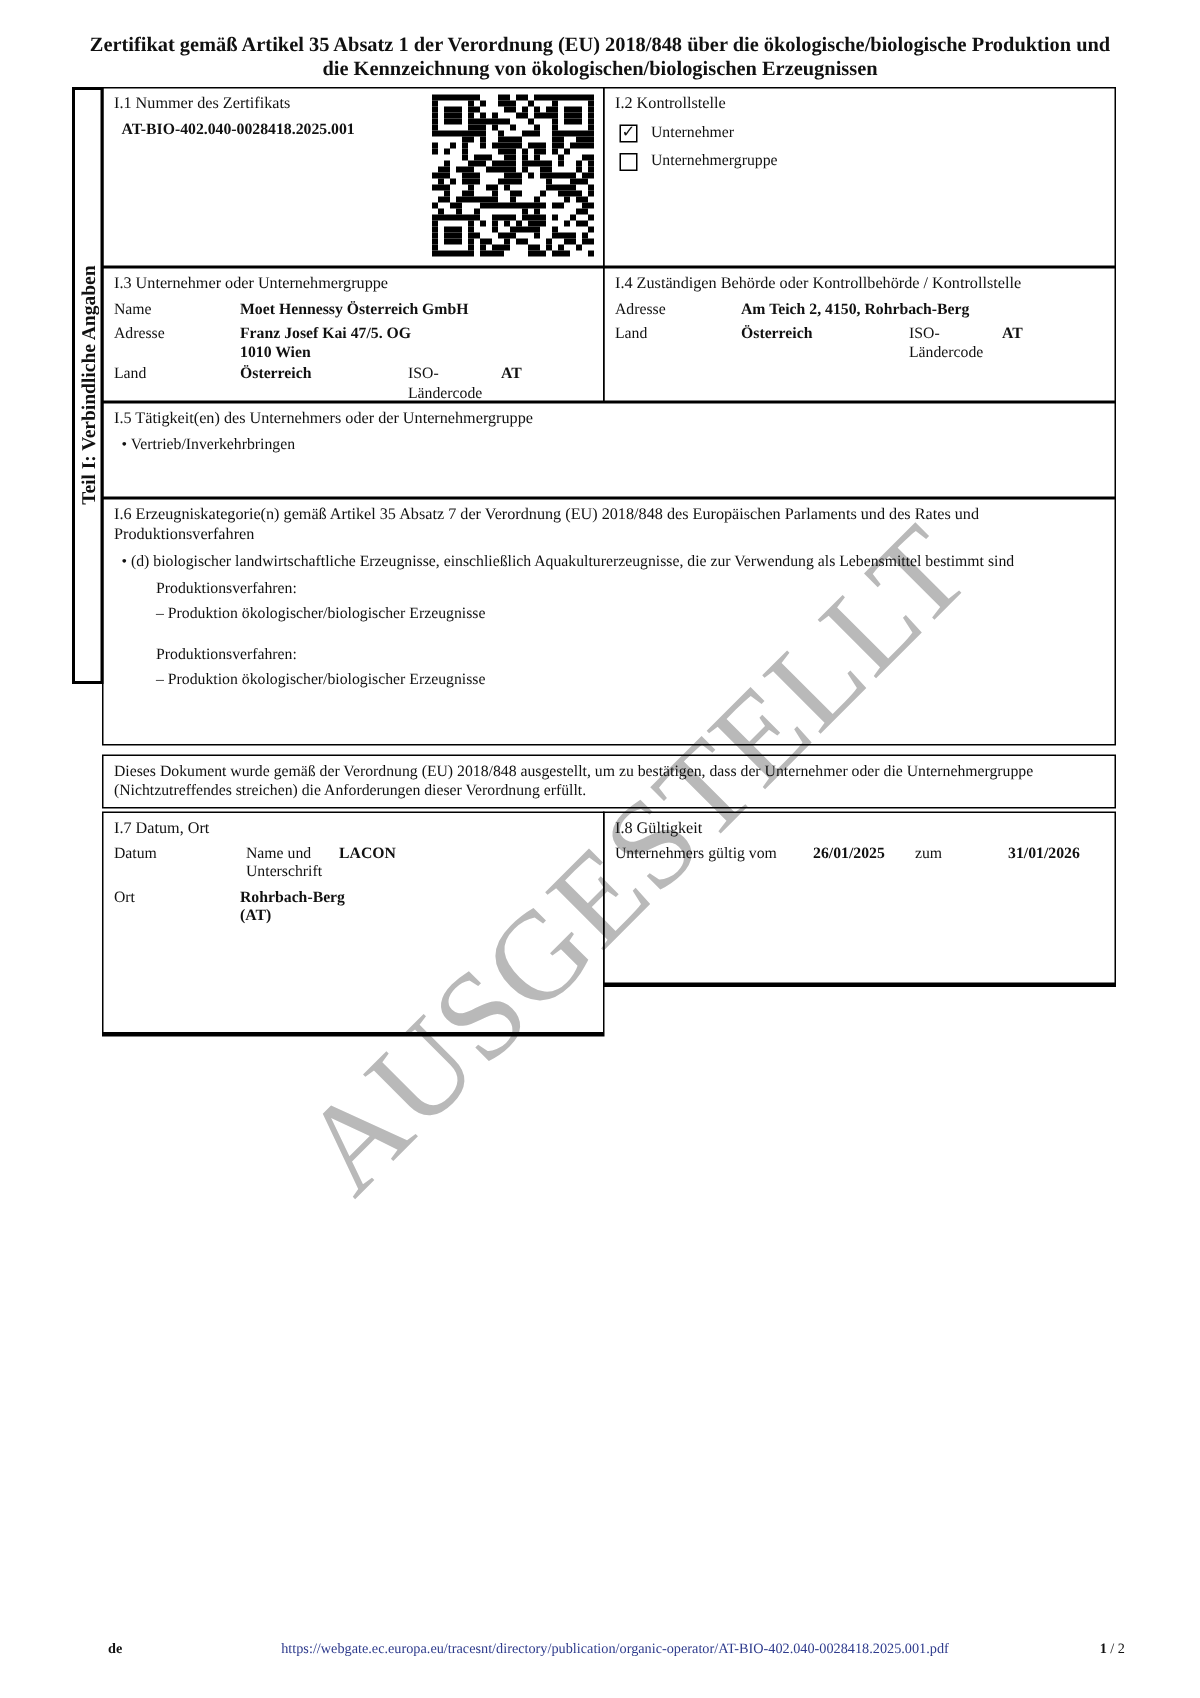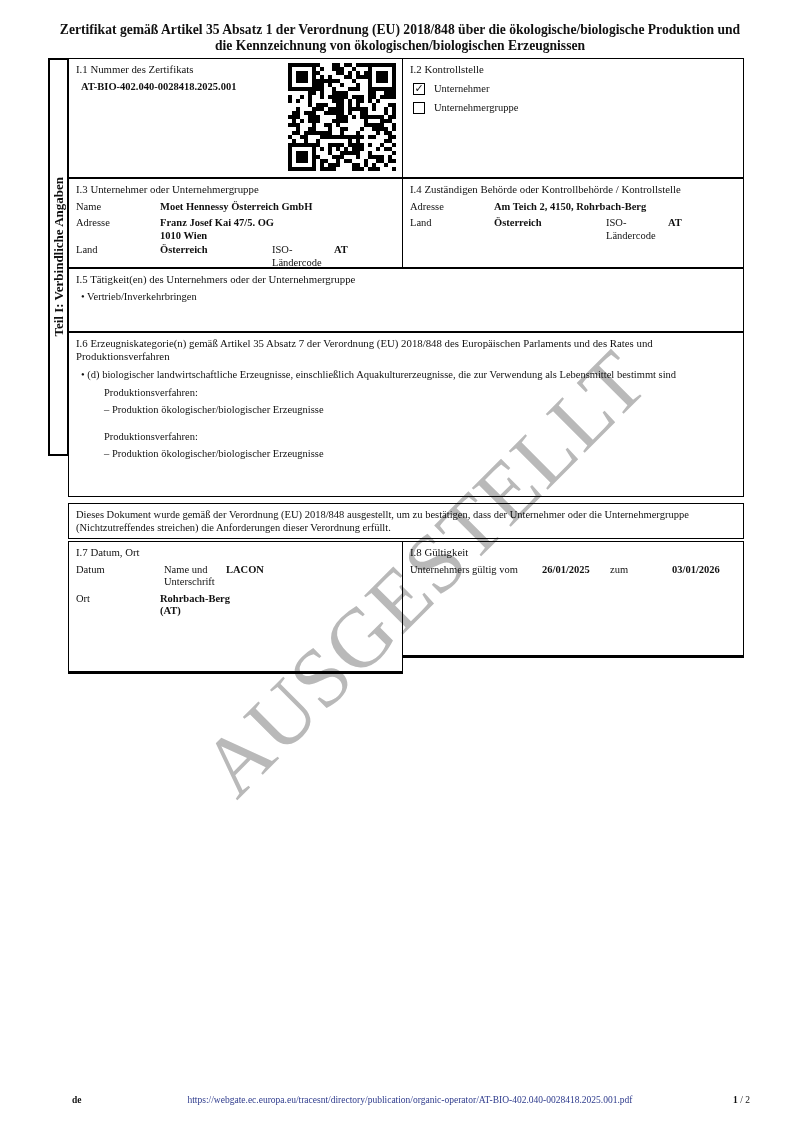--- a/index.html
+++ b/index.html
@@ -544,39 +544,39 @@
     <div style="margin-top:14px;">
       <div class="cat-sub">Produktionsverfahren:</div>
       <div class="cat-sub">– Produktion ökologischer/biologischer Erzeugnisse</div>
     </div>
   </div>
 
   <div class="cell" style="left:68px;top:503px;width:676px;height:36px;padding-top:5px;font-family:Liberation Serif, serif;">
     <div>Dieses Dokument wurde gemäß der Verordnung (EU) 2018/848 ausgestellt, um zu bestätigen, dass der Unternehmer oder die Unternehmergruppe (Nichtzutreffendes streichen) die Anforderungen dieser Verordnung erfüllt.</div>
   </div>
 
-  <div class="cell" style="left:68px;top:541px;width:335px;height:133px;border-bottom-width:3px;">
+  <div class="cell" style="left:68px;top:541px;width:335px;height:150px;border-bottom-width:3px;">
     <div class="hdr">I.7 Datum, Ort</div>
     <div class="row">
       <span class="c-lbl">Datum</span>
       <span class="c-sign">Name und Unterschrift</span>
       <span class="c-signval">LACON</span>
     </div>
     <div class="row" style="margin-top:2px;">
       <span class="c-lbl">Ort</span>
       <span class="c-date">Rohrbach-Berg (AT)</span>
     </div>
   </div>
   <div class="cell" style="left:402px;top:541px;width:342px;height:117px;border-bottom-width:3px;">
     <div class="hdr">I.8 Gültigkeit</div>
     <div class="row">
       <span class="g-lbl">Unternehmers gültig vom</span>
       <span class="g-from">26/01/2025</span>
       <span class="g-zum">zum</span>
-      <span class="g-to">03/01/2026</span>
+      <span class="g-to">31/01/2026</span>
     </div>
   </div>
 
   <div class="footer">
     <span class="f-lang">de</span>
     <a class="f-url" href="#">https://webgate.ec.europa.eu/tracesnt/directory/publication/organic-operator/AT-BIO-402.040-0028418.2025.001.pdf</a>
     <span class="f-page"><span class="num">1</span><span> / 2</span></span>
   </div>
 
 </div>

